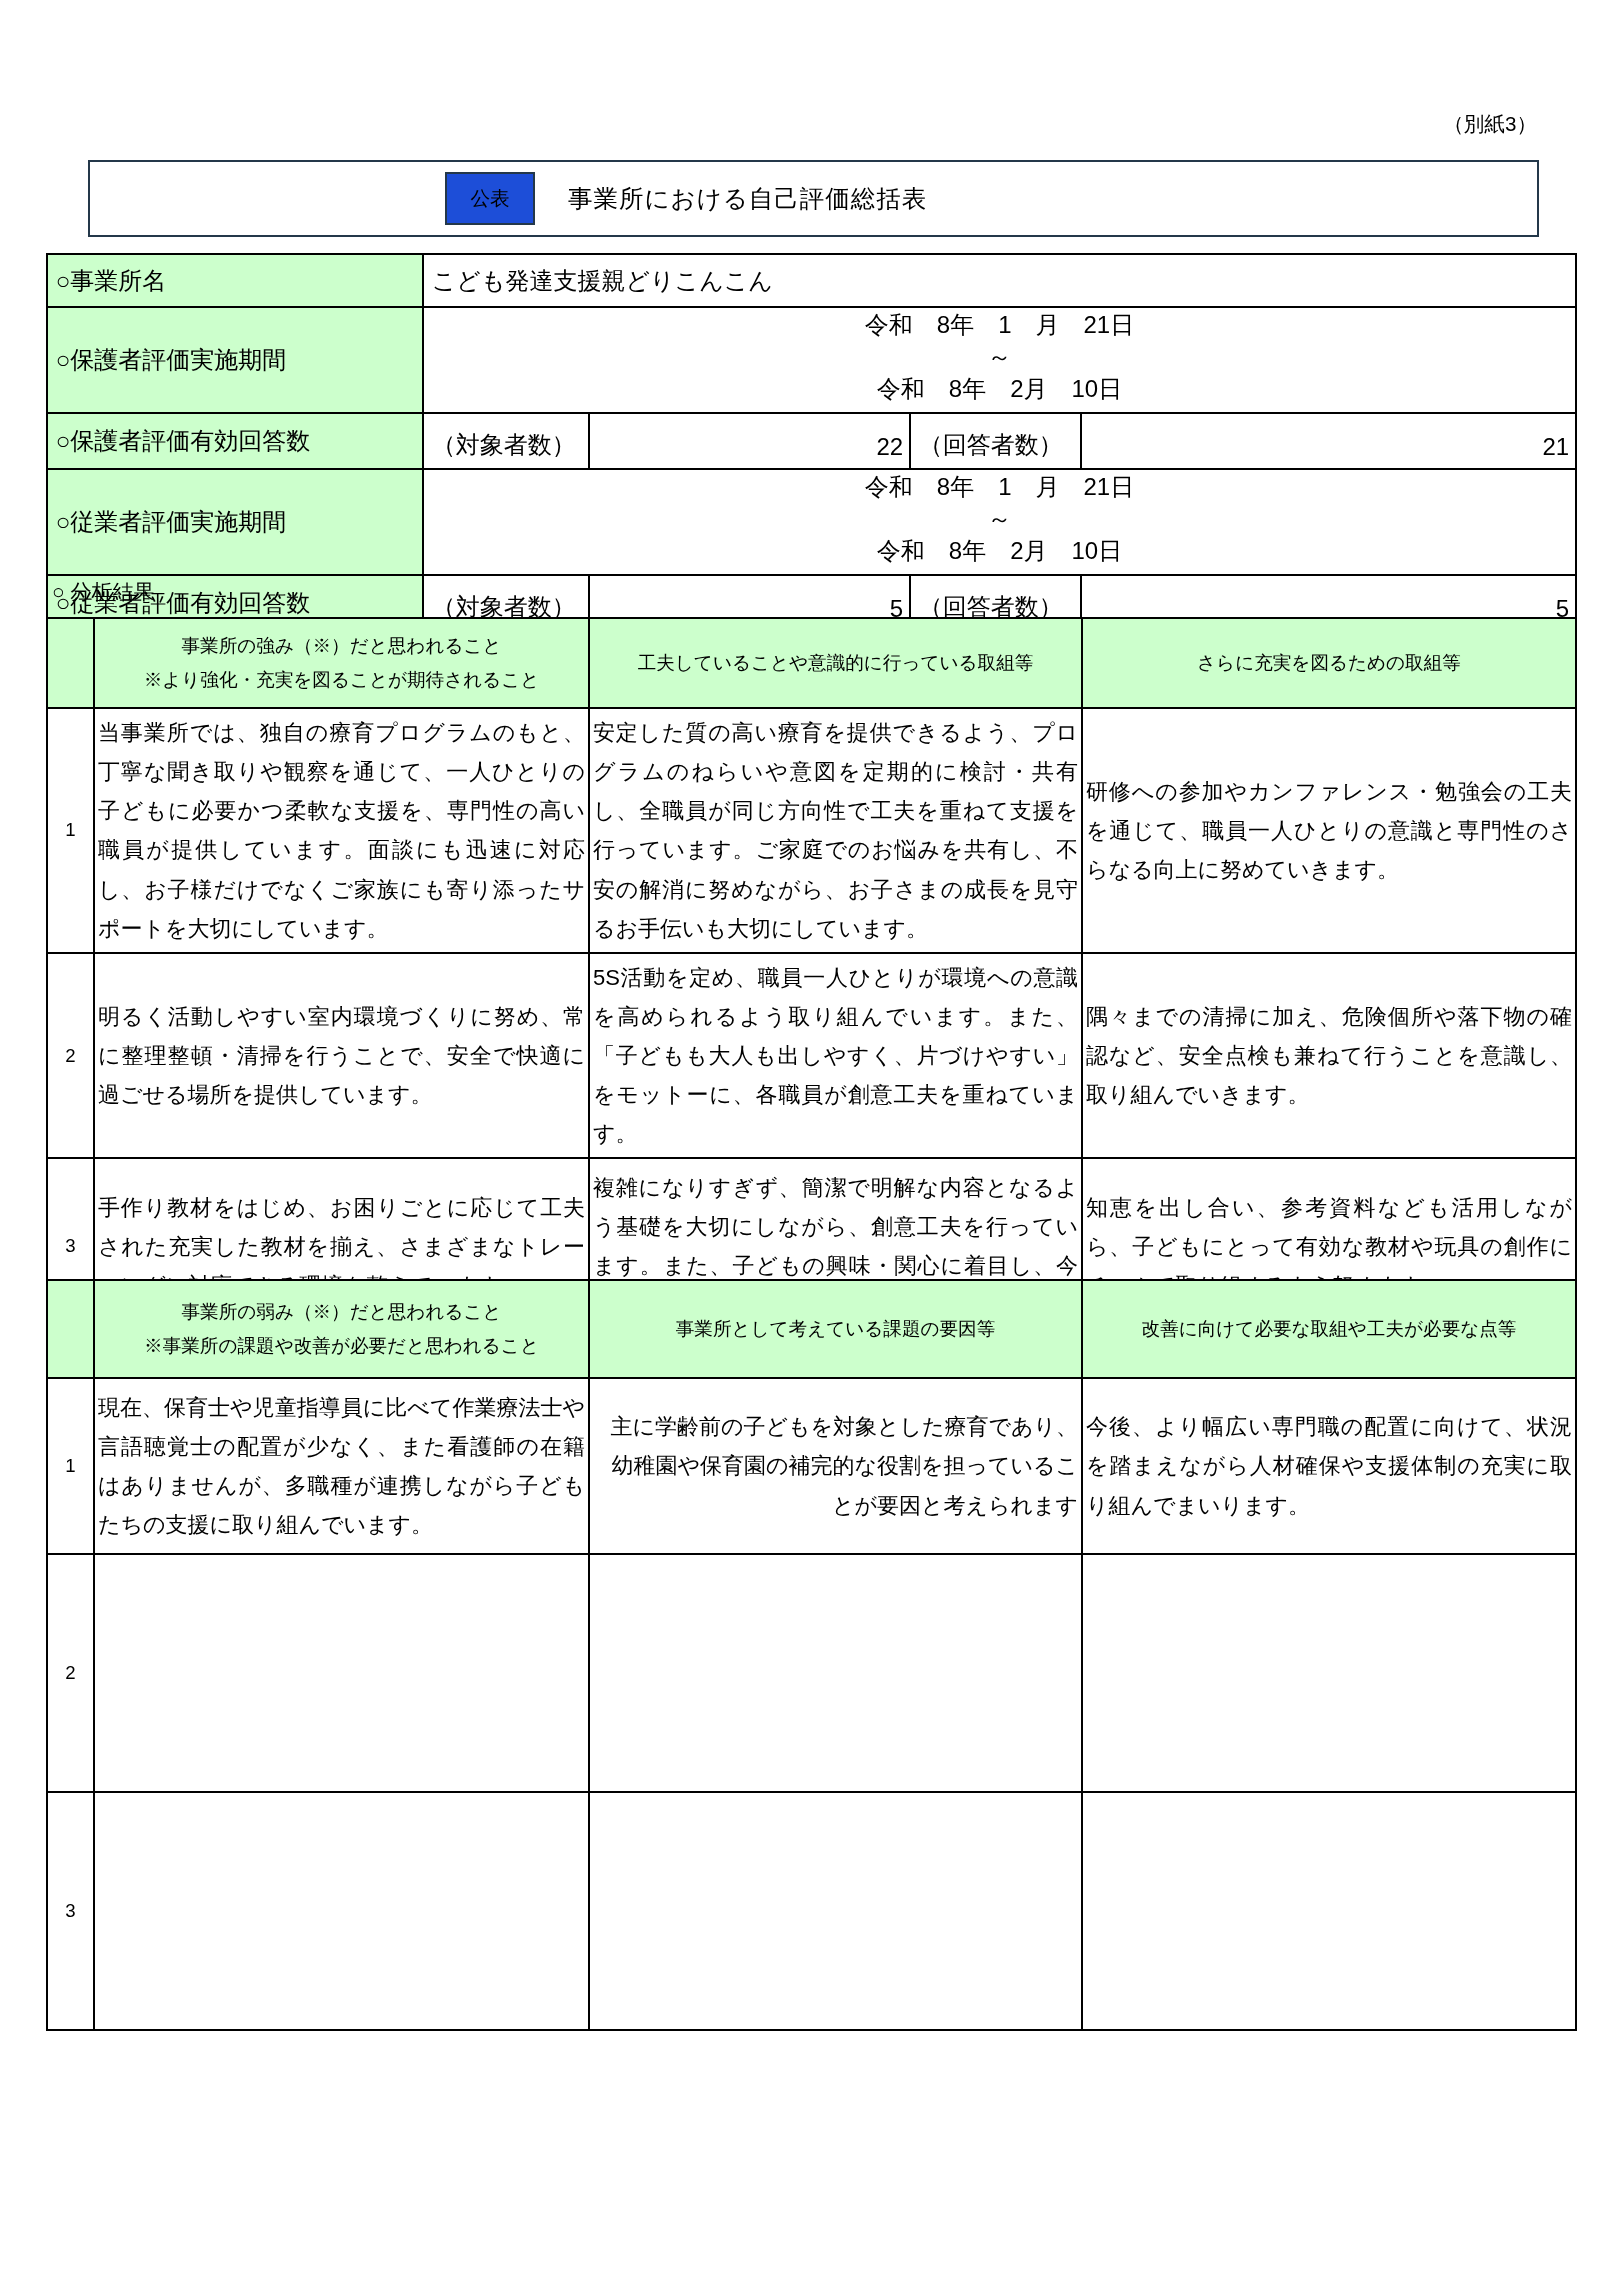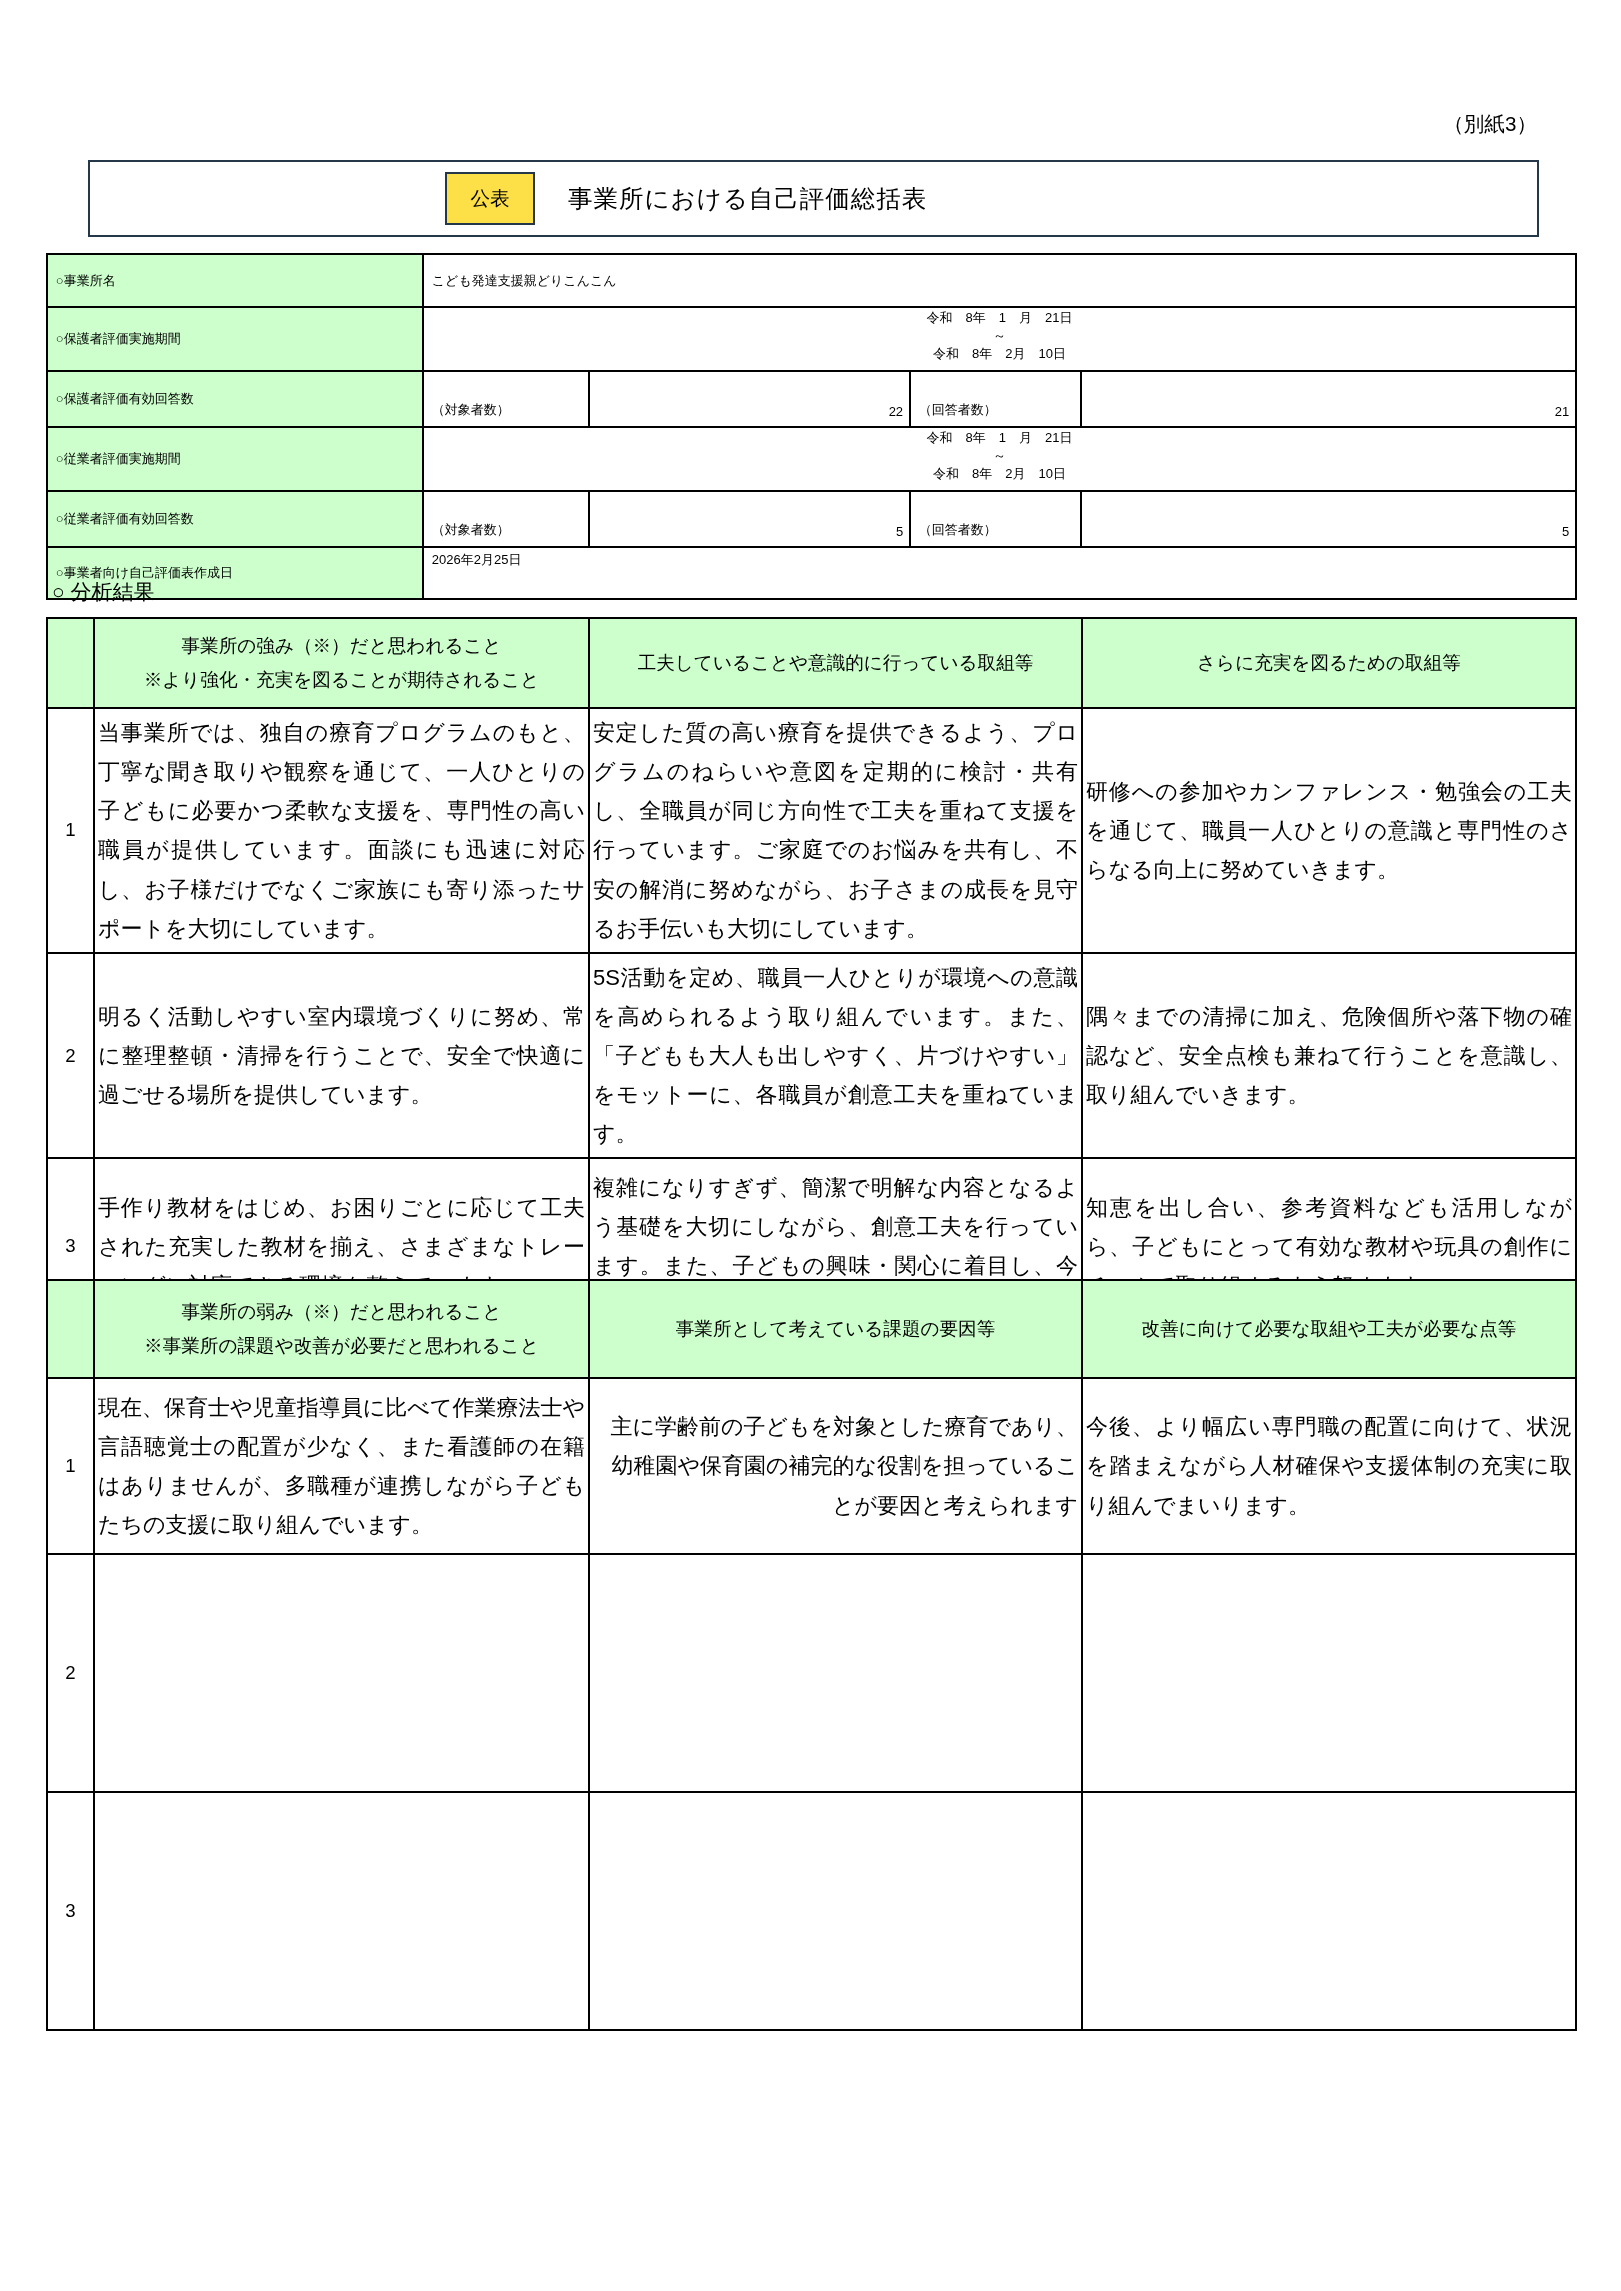--- a/index.html
+++ b/index.html
@@ -8,29 +8,29 @@
     font-family:"Liberation Sans", sans-serif; color:#000;
   }
   .corner-note { position:absolute; top:110px; right:84px; font-size:20.6px; }
 
   .title-box {
     position:absolute; left:88px; top:160px; width:1447px; height:73px;
     border:2px solid #24384a; display:flex; align-items:center; background:#fff;
   }
   .publish-box {
     margin-left:355px; width:86px; height:49px; border:2px solid #24384a;
-    display:flex; align-items:center; justify-content:center; font-size:19.6px; background:#fde047;
+    display:flex; align-items:center; justify-content:center; font-size:19.6px; background:#1d4ed8;
   }
   .main-title { margin-left:33px; font-size:24.5px; letter-spacing:1px; }
 
   table.grid { border-collapse:collapse; table-layout:fixed; position:absolute; left:46px; width:1529px; }
   table.grid td, table.grid th { border:2px solid #000; overflow:hidden; }
 
   table.info { top:253px; }
-  table.info td { font-size:13px; }
+  table.info td { font-size:24px; }
   .glabel { background:#ccffcc; padding-left:7.8px; vertical-align:middle; }
   .name-cell { padding-left:7.8px; vertical-align:middle; }
   .date-cell { vertical-align:bottom; padding-bottom:6.9px; }
   .date-flex { display:flex; width:100%;flex-direction:column; }
   .date-flex .d1 { flex:0 0 42.3%; text-align:center; }
   .date-flex .tl { flex:0 0 14.8%; text-align:center; }
   .date-flex .d2 { flex:0 0 42.9%; text-align:center; }
   .count-label { padding-left:7.8px; vertical-align:bottom; padding-bottom:6.9px; }
   .count-value { text-align:right; padding-right:5.9px; vertical-align:bottom; padding-bottom:6.9px; }
   .creation-cell { vertical-align:top; padding:2.9px 0 0 7.8px; }

